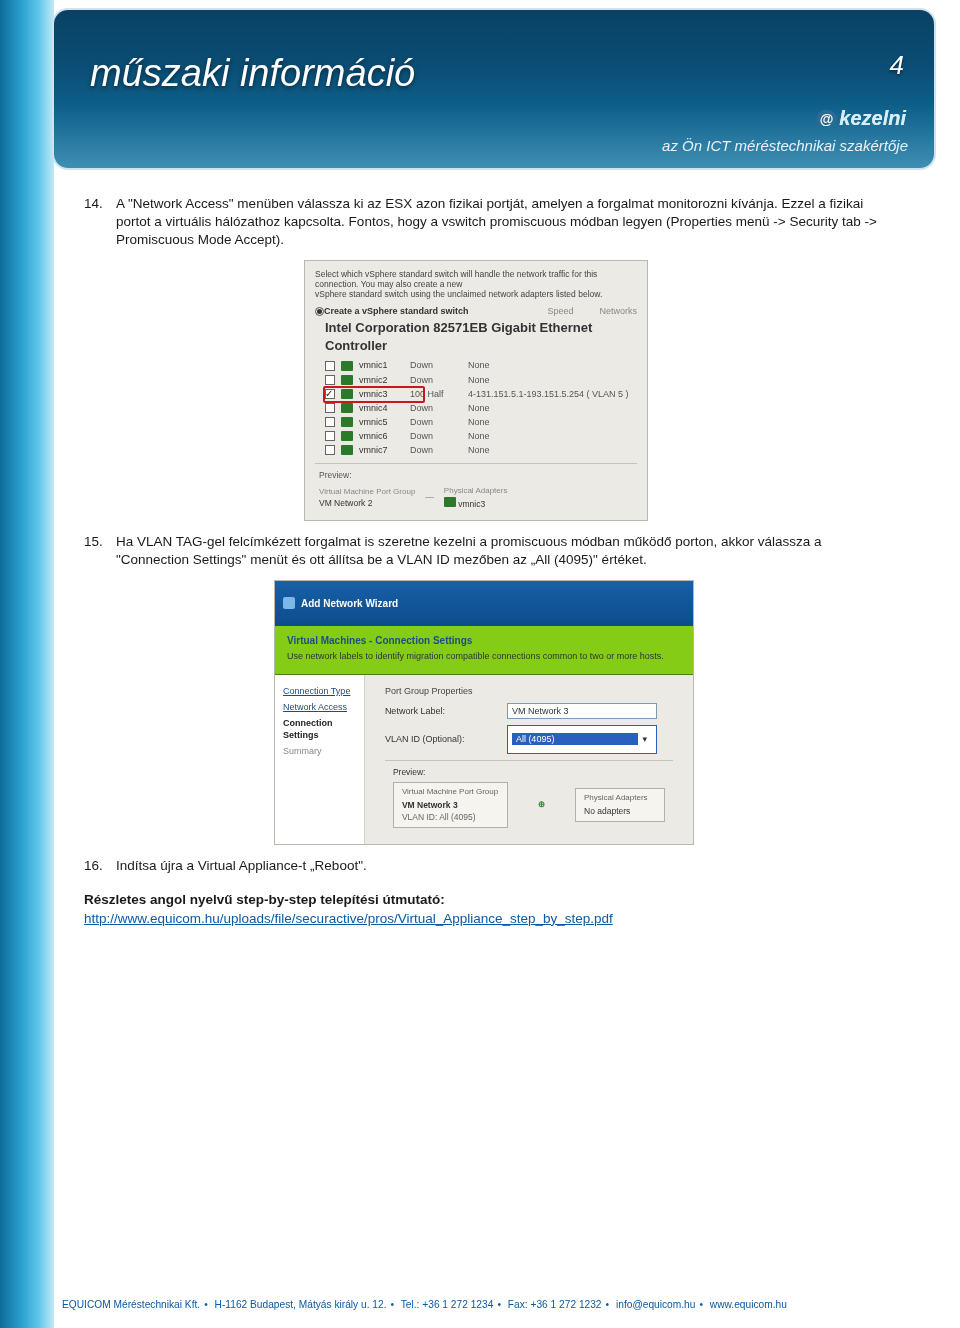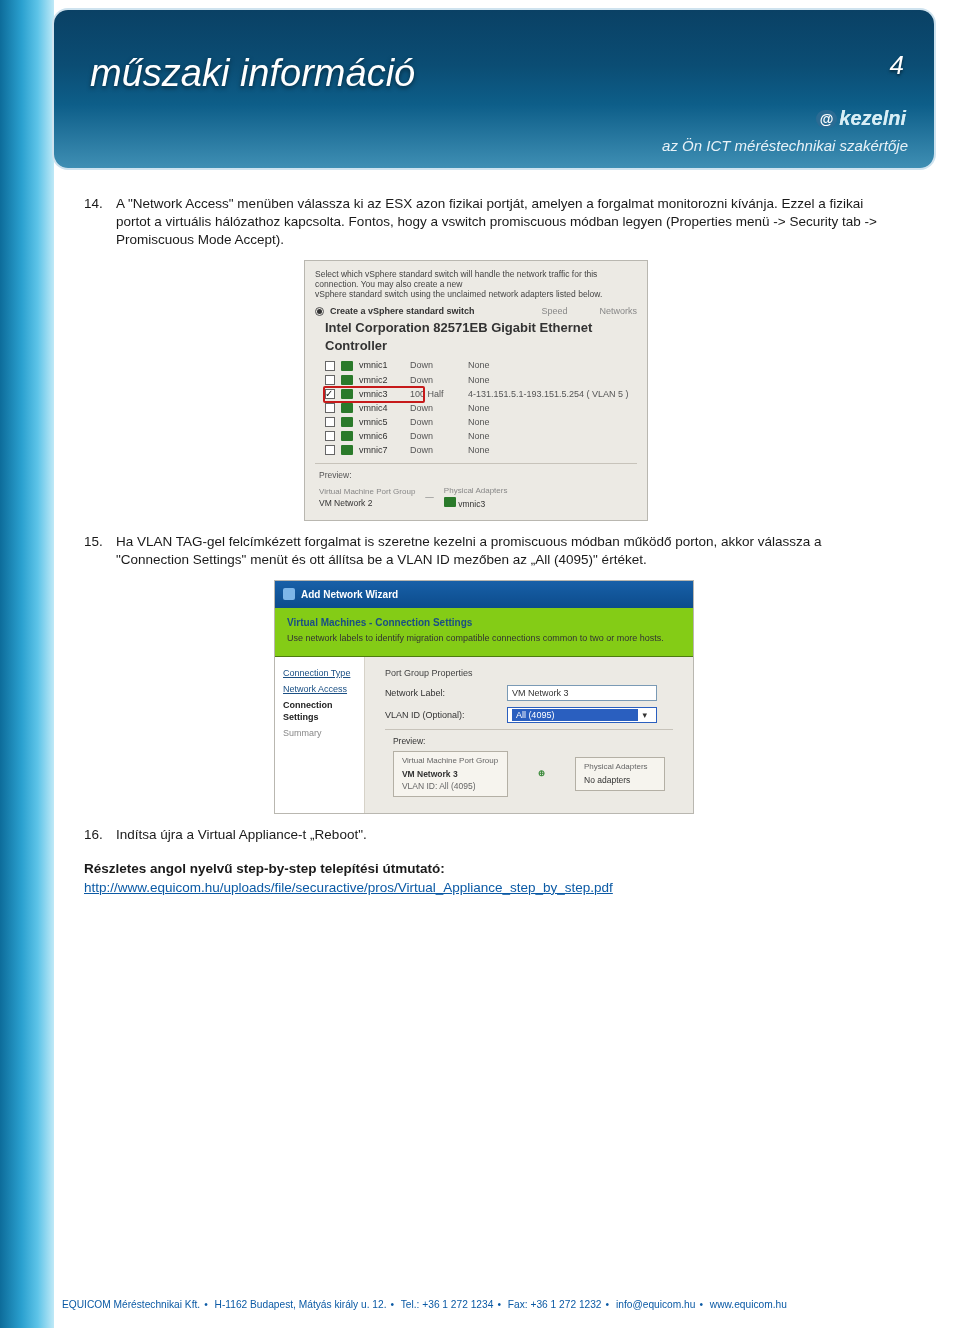--- a/index.html
+++ b/index.html
@@ -96,21 +96,21 @@
     margin: 6px 0 12px 220px;
     background: #eceae4;
     border: 1px solid #b9b7b0;
     font-size: 9px;
     color: #333;
     font-family: Tahoma, sans-serif;
   }
   .sb1 { width: 344px; }
   .sb1-inner { padding: 8px 10px 10px 10px; }
   .sb1-head { font-size: 8.5px; color: #444; margin-bottom: 6px; line-height: 1.2; }
-  .radio-row { display: flex; align-items: center; gap: 6px; font-weight: bold; margin-bottom: 2px; }
+  .radio-row { display: flex; align-items: center; gap: 0; font-weight: bold; margin-bottom: 2px; }
   .radio-dot { width: 9px; height: 9px; border: 1px solid #555; border-radius: 50%; display: inline-flex; align-items: center; justify-content: center; }
   .radio-dot::after { content:""; width:5px; height:5px; background:#333; border-radius:50%; }
   .nic-head { font-weight: bold; font-size: 13px; margin: 2px 0 4px 10px; }
   .nic-row { display: flex; align-items: center; gap: 6px; margin-left: 10px; padding: 1px 0; }
   .nic-row.hilite { position: relative; }
   .nic-row.hilite::after {
     content:"";
     position:absolute;
     left:-2px; top:-1px;
     width: 98px; height: 13px;
@@ -126,21 +126,21 @@
   .nic-net { color:#555; }
   .preview { border-top:1px solid #c7c3ba; margin-top:6px; padding:6px 4px 0 4px; }
   .prev-lbl { font-size:8.5px; color:#555; margin-bottom:4px; }
   .prev-row { display:flex; align-items:center; gap:10px; font-size:8.5px; }
   .prev-icon { width:12px; height:10px; background:#2a7a2a; display:inline-block; border-radius:1px; }
 
   .sb2 { width: 420px; margin-left: 190px; }
   .wiz-title {
     background: linear-gradient(180deg,#1860a8 0%, #0c4c8c 100%);
     color:#fff; font-weight:bold; font-size:10px;
-    padding: 7px 8px;
+    padding: 16px 8px;
     display:flex; align-items:center; gap:6px;
   }
   .wiz-title-icon { width:12px;height:12px;background:#7db6e8;border-radius:2px;display:inline-block; }
   .wiz-white {
     background:#84cc16;
     border-bottom:1px solid #4d7c0f;
     padding: 8px 12px 12px 12px;
   }
   .wiz-h { font-weight:bold; font-size:10px; color:#1a4f84; }
   .wiz-sub { font-size:9px; color:#333; margin-top:2px; }
@@ -158,21 +158,21 @@
   .wdim { color:#888; }
   .wiz-main { flex:1; padding: 10px 20px; }
   .fieldset-label { font-size:9px; color:#444; margin-bottom:6px; }
   .field-row { display:flex; align-items:center; gap: 12px; margin-bottom:6px; font-size:9px; }
   .field-row label { width: 110px; color:#333; }
   .field-inp {
     border:1px solid #7a9ab5; background:#fff; height:16px;
     font-size:9px; padding: 1px 4px; width: 150px;
   }
   .field-sel {
-    border:1px solid #2a5fbf; background:#fff; height:16px;
+    border:1px solid #2a5fbf; background:#fff; height:29px;
     font-size:9px; padding: 0 4px; width: 150px;
     display:inline-flex; align-items:center; justify-content:space-between;
     color:#fff;
   }
   .field-sel .selv { background:#2a5fbf; color:#fff; padding:0 4px; flex:1; }
   .field-sel .selbtn { width:14px; text-align:center; color:#333; }
   .wiz-prev { border-top:1px solid #c7c3ba; padding:6px 8px; font-size:8.5px; }
   .wiz-prev-row { display:flex; gap:30px; align-items:center; margin-top:4px; }
   .pbox { border:1px solid #b4b0a5; background:#f6f4ee; padding:4px 8px; min-width:115px; }
   .pbox-head { font-size:8px; color:#666; margin-bottom:2px; }

